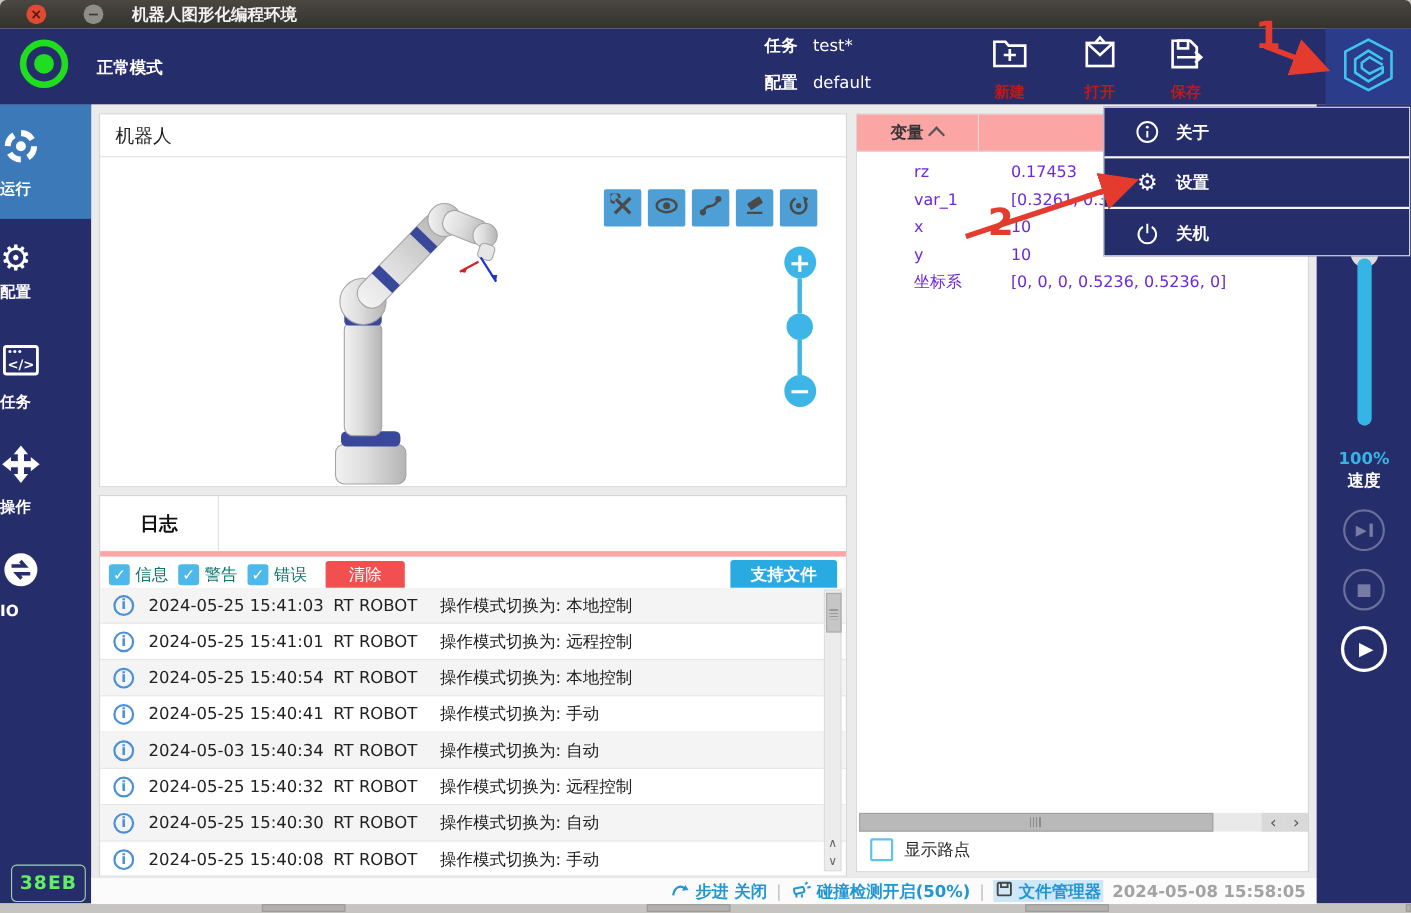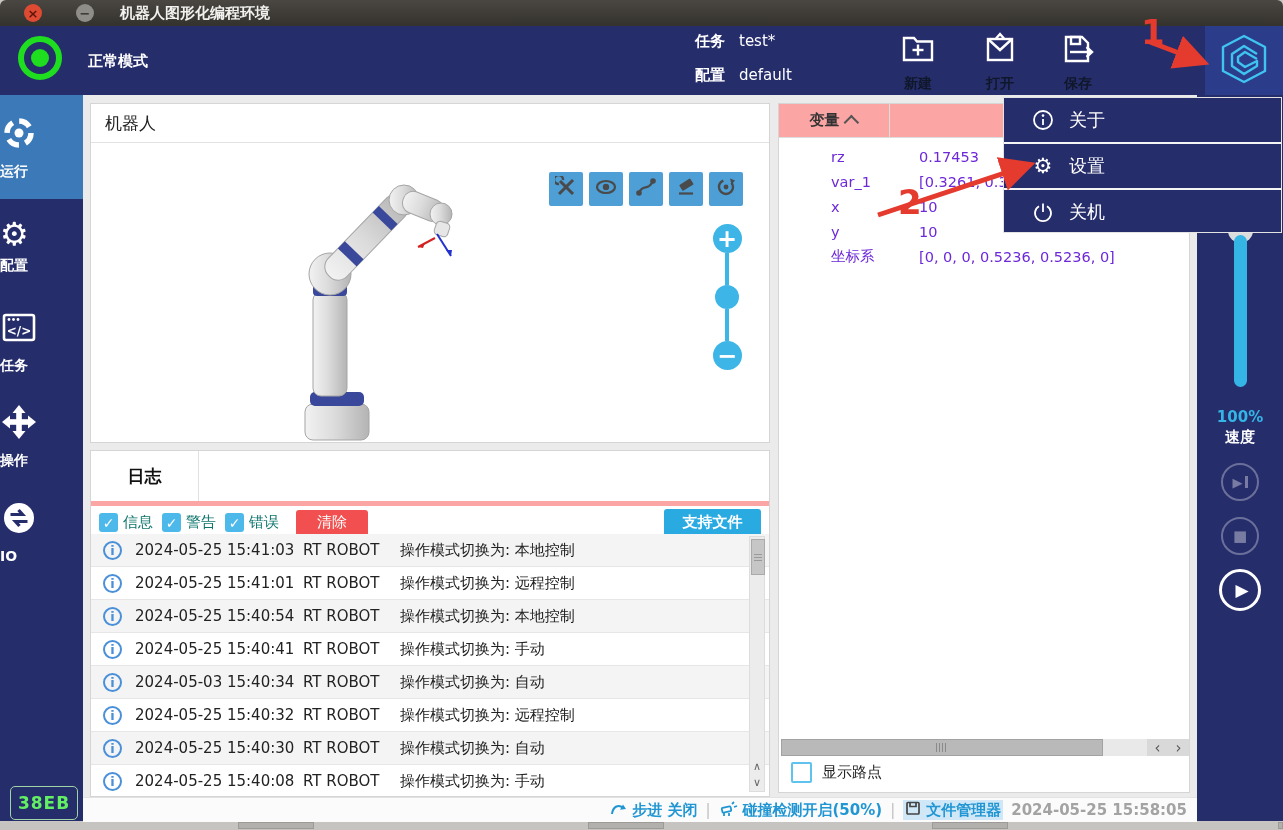--- a/index.html
+++ b/index.html
@@ -15,21 +15,21 @@
   .winbtn.min{background:#8f8d88;color:#3a3834;margin-left:34px;}
   .wtitle{margin-left:26px;font-size:15px;font-weight:bold;}
   
   .header{left:0;top:26px;width:1283px;height:69px;background:#262d6b;}
   .mode-ind{left:18px;top:36px;width:32px;height:32px;border:6px solid #1fdd1f;border-radius:50%;
             display:flex;align-items:center;justify-content:center;}
   .mode-ind .dot{width:18px;height:18px;background:#1fdd1f;border-radius:50%;}
   .mode-label{left:88px;top:52px;color:#fff;font-size:15px;font-weight:bold;}
   .tc-row{color:#fff;font-size:15px;display:flex;gap:14px;}
   .tc-row .lab{font-weight:bold;}
-  .hbtn{width:72px;top:30px;display:flex;flex-direction:column;align-items:center;gap:3px;color:#0f172a;cursor:pointer;}
+  .hbtn{width:72px;top:30px;display:flex;flex-direction:column;align-items:center;gap:3px;color:#b91c1c;cursor:pointer;}
   .hbtn .cap{font-size:14px;font-weight:bold;}
   .logo-tile{left:1205px;top:26px;width:78px;height:69px;background:#2b3d8a;display:flex;align-items:center;justify-content:center;cursor:pointer;}
   
   .sidebar{left:0;top:95px;width:83px;height:726px;background:#262d6b;}
   .side-item{width:83px;display:flex;flex-direction:column;justify-content:center;gap:7px;color:#fff;cursor:pointer;}
   .side-item .cap{font-size:14px;font-weight:bold;}
   .side-item.active{background:#3c79b8;}
   .badge{left:10px;top:786px;width:66px;height:32px;border:1px solid #9fd3a8;border-radius:5px;
          color:#63ef63;font-size:17px;font-weight:bold;display:flex;align-items:center;justify-content:center;
          background:#262d6b;letter-spacing:1px;}
@@ -103,21 +103,21 @@
   .pbtn{left:24px;width:38px;height:38px;border-radius:50%;display:flex;align-items:center;justify-content:center;cursor:pointer;box-sizing:border-box;}
   .pbtn.dim{border:2px solid rgba(255,255,255,.32);color:rgba(255,255,255,.38);}
   .pbtn.lit{border:3px solid #fff;color:#fff;width:42px;height:42px;left:22px;}
   .skipbar{width:3px;height:12px;background:currentColor;margin-left:2px;}
   
   .menu{left:1003px;top:97px;width:279px;height:136px;background:#262d6b;border:1px solid #e3e3e3;
         box-sizing:border-box;z-index:50;}
   .mitem{height:44px;display:flex;align-items:center;color:#fff;cursor:pointer;}
   .mitem + .mitem{border-top:2px solid #f5f5f5;}
   .micon{width:24px;margin-left:27px;display:flex;justify-content:center;}
-  .mlabel{margin-left:14px;font-size:18px;font-weight:normal;}
+  .mlabel{margin-left:14px;font-size:15px;font-weight:bold;}
   .gearglyph{font-size:21px;line-height:1;color:#fff;}
   
   .statusbar{left:83px;top:797px;width:1114px;height:25px;background:#fbfbfb;border-top:1px solid #e2e2e2;
              box-sizing:border-box;display:flex;align-items:center;justify-content:flex-end;gap:8px;padding-right:10px;
              font-size:15px;font-weight:bold;}
   .sblue{color:#2196d3;display:flex;align-items:center;gap:5px;cursor:pointer;}
   .sdiv{color:#c0c0c0;font-weight:normal;}
   .fm{background:#cfe7f7;padding:0 2px;}
   .stime{color:#a3a3a3;}
   
@@ -521,21 +521,21 @@
   </span>
   <span class="sdiv">|</span>
   <span class="sblue fm">
     <span>
       <svg width="16" height="16" viewBox="0 0 16 16" fill="none" stroke="#444" stroke-width="1.7">
         <rect x="2" y="2.5" width="12" height="11.5" rx="1"></rect>
           <path d="M5 2.5 v4 h6 v-4"></path>
         </svg></span>
     <span>文件管理器</span>
   </span>
-  <span class="stime">2024-05-25 15:58:05</span>
+  <span class="stime">2024-05-08 15:58:05</span>
 </div>
 
 <div class="abs desk">
   <div class="abs deskbox" style="left:238px;width:76px;"></div>
   <div class="abs deskbox" style="left:588px;width:76px;"></div>
   <div class="abs deskbox" style="left:932px;width:76px;"></div>
   <div class="abs deskbox" style="left:1278px;width:5px;"></div>
 </div>
 
 <svg class="abs anno" width="1283" height="830" viewBox="0 0 1283 830">

